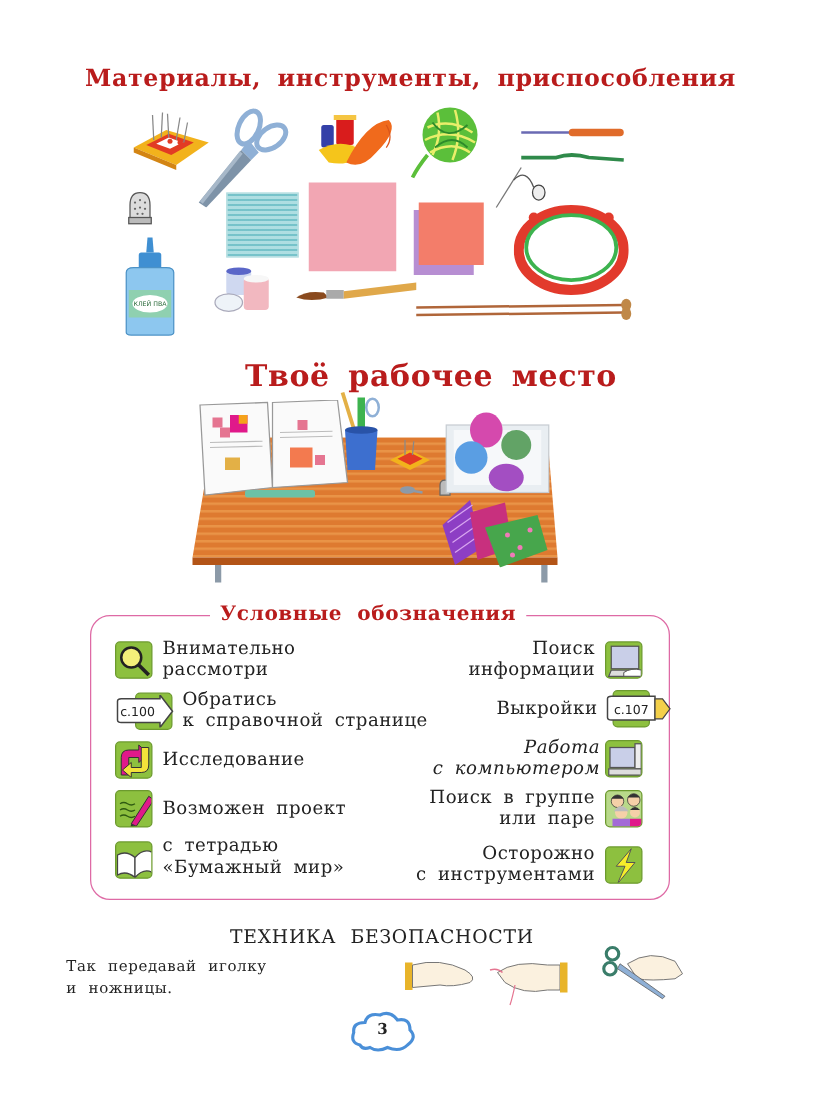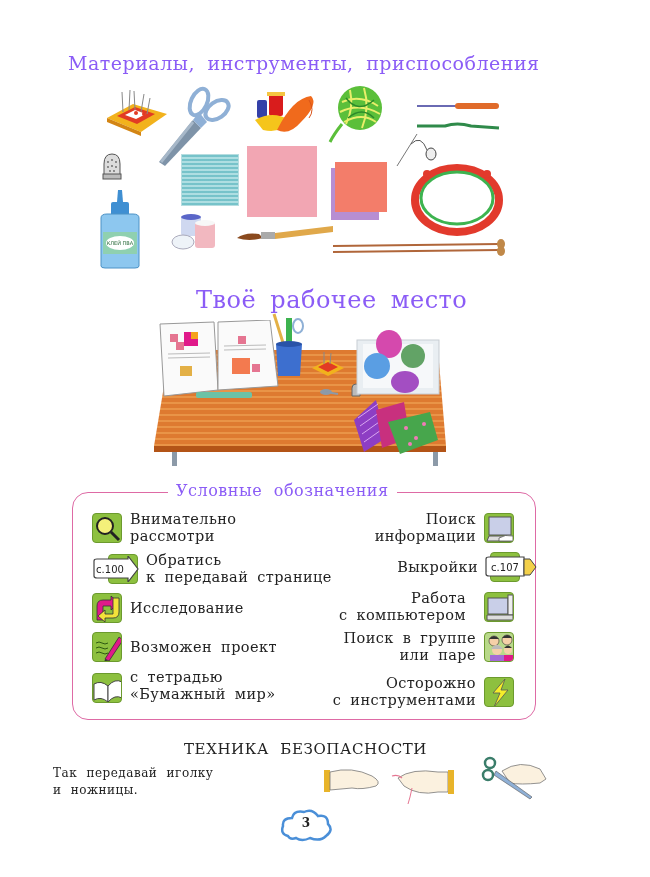--- a/index.html
+++ b/index.html
@@ -1,19 +1,19 @@
 <!DOCTYPE html>
 <html><head>
 <meta charset="utf-8">
 <style>
   * { box-sizing: border-box; margin: 0; padding: 0; }
   html, body { width: 650px; height: 877px; background: #ffffff; overflow: hidden; }
   body { position: relative; font-family: "DejaVu Serif", "Liberation Serif", serif; color: #222; }
   .abs { position: absolute; }
-  .title-pink { color: #8b5cf6; font-family: "DejaVu Serif", serif; font-weight: normal; letter-spacing: 0.5px; word-spacing: 6px; text-align: right; }
+  .title-pink { color: #b91c1c; font-family: "DejaVu Serif", serif; font-weight: bold; letter-spacing: 0.5px; word-spacing: 6px; text-align: right; }
   #title-materials { left: 68px; top: 52px; font-size: 19px; }
   #title-workplace { left: 196px; top: 286px; font-size: 24px; }
 
   
   #legend-box { left: 72px; top: 492px; width: 464px; height: 228px; border: 1.5px solid #de6aa5; border-radius: 16px; }
   #legend-title { left: 168px; top: 481px; background: #fff; padding: 0 8px; font-size: 16px; }
   .leg-row { position: absolute; display: flex; align-items: center; }
   .leg-text { font-size: 14.5px; line-height: 17px; letter-spacing: 0.4px; word-spacing: 4px; color: #222; }
   .leg-right .leg-text { text-align: right; }
   .icon-sq { width: 30px; height: 30px; border-radius: 4px; background: #8dc03f; border: 1px solid #6c9a2e; position: relative; flex: 0 0 auto; overflow: hidden; }
@@ -258,21 +258,21 @@
 <div class="leg-row" style="left:92px;top:552px;">
   <div style="position:relative;width:46px;height:30px;">
     <div class="icon-sq" style="position:absolute;left:16px;top:0;"></div>
     <svg style="position:absolute;left:0;top:2px" width="48" height="26" viewBox="0 0 48 26">
         <path d="M2 5 Q2 3 5 3 L36 3 L36 0 L46 13 L36 26 L36 22 L5 22 Q2 22 2 20 Z" fill="#fff" stroke="#444" stroke-width="1.2"></path>
         <text x="18" y="17" font-size="10" text-anchor="middle" fill="#222" font-family="DejaVu Sans, sans-serif">с.100</text>
       </svg>
   </div>
   <div class="leg-text" style="margin-left:8px;">
     <div>Обратись</div>
-      <div>к  передавай  странице</div>
+      <div>к  справочной  странице</div>
   </div>
 </div>
 
 <div class="leg-row" style="left:92px;top:593px;">
   <div class="icon-sq">
     <svg width="30" height="30" viewBox="0 0 30 30">
         <path d="M4 26 L4 12 Q4 6 10 6 L18 6 L18 2 L26 9 L18 16 L18 12 L10 12 L10 26 Z" fill="#e0198a" stroke="#333" stroke-width="0.8"></path>
         <path d="M26 4 L26 18 Q26 24 20 24 L12 24 L12 28 L5 22 L12 16 L12 20 L20 20 L20 4 Z" fill="#f3e23a" stroke="#333" stroke-width="0.8"></path>
       </svg>
   </div>
@@ -333,21 +333,21 @@
     <div class="icon-sq" style="position:absolute;left:6px;top:0;"></div>
     <svg style="position:absolute;left:0;top:2px" width="54" height="26" viewBox="0 0 54 26">
         <path d="M2 5 Q2 3 5 3 L40 3 L40 22 L5 22 Q2 22 2 20 Z" fill="#fff" stroke="#444" stroke-width="1.2"></path>
         <path d="M40 5 L46 5 L52 13 L46 21 L40 21 Z" fill="#f3d04a" stroke="#444" stroke-width="1"></path>
         <text x="21" y="17" font-size="10" text-anchor="middle" fill="#222" font-family="DejaVu Sans, sans-serif">с.107</text>
       </svg>
   </div>
 </div>
 
 <div class="leg-row leg-right" style="right:136px;top:590px;">
-  <div class="leg-text" style="margin-right:18px;">
+  <div class="leg-text" style="margin-right:4px;font-style:italic;">
     <div>Работа</div>
       <div>с  компьютером</div>
   </div>
   <div class="icon-sq">
     <svg width="30" height="30" viewBox="0 0 30 30">
         <rect x="3" y="5" width="20" height="16" fill="#c9cfe8" stroke="#555"></rect>
         <rect x="23" y="2" width="5" height="20" fill="#eee" stroke="#555"></rect>
         <path d="M2 22 L28 22 L28 27 L2 27 Z" fill="#ddd" stroke="#555"></path>
       </svg>
   </div>

